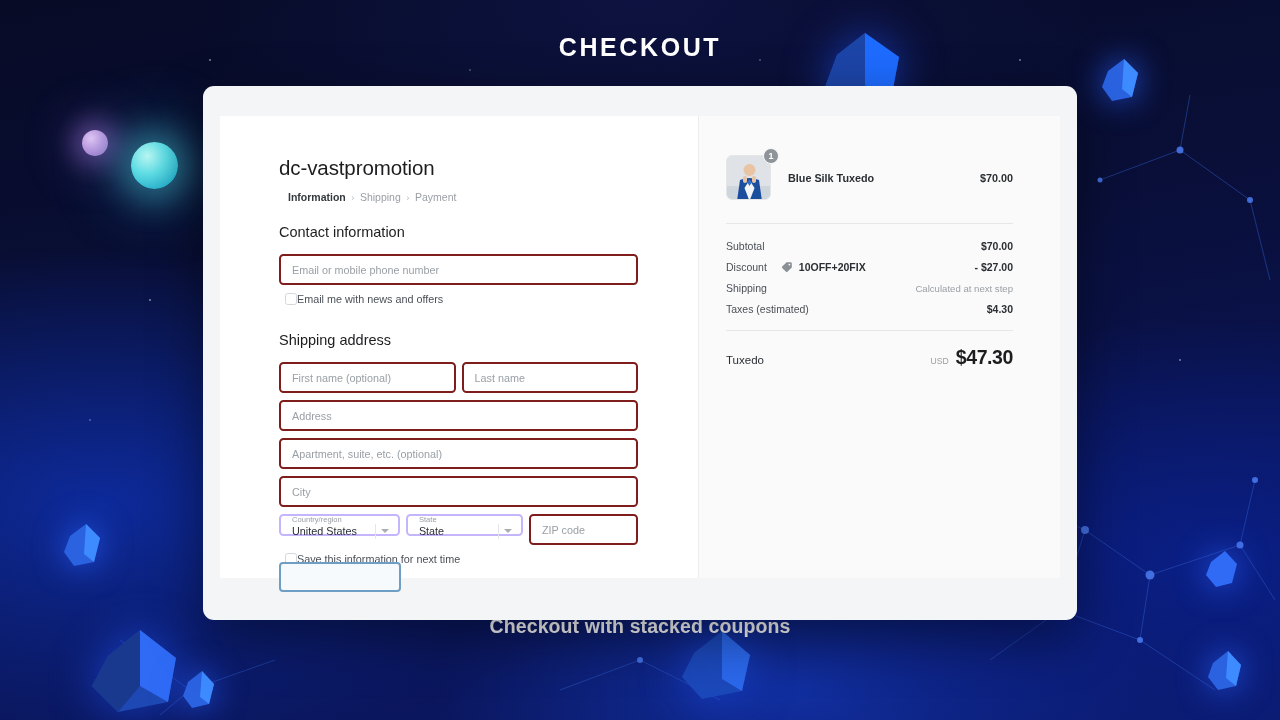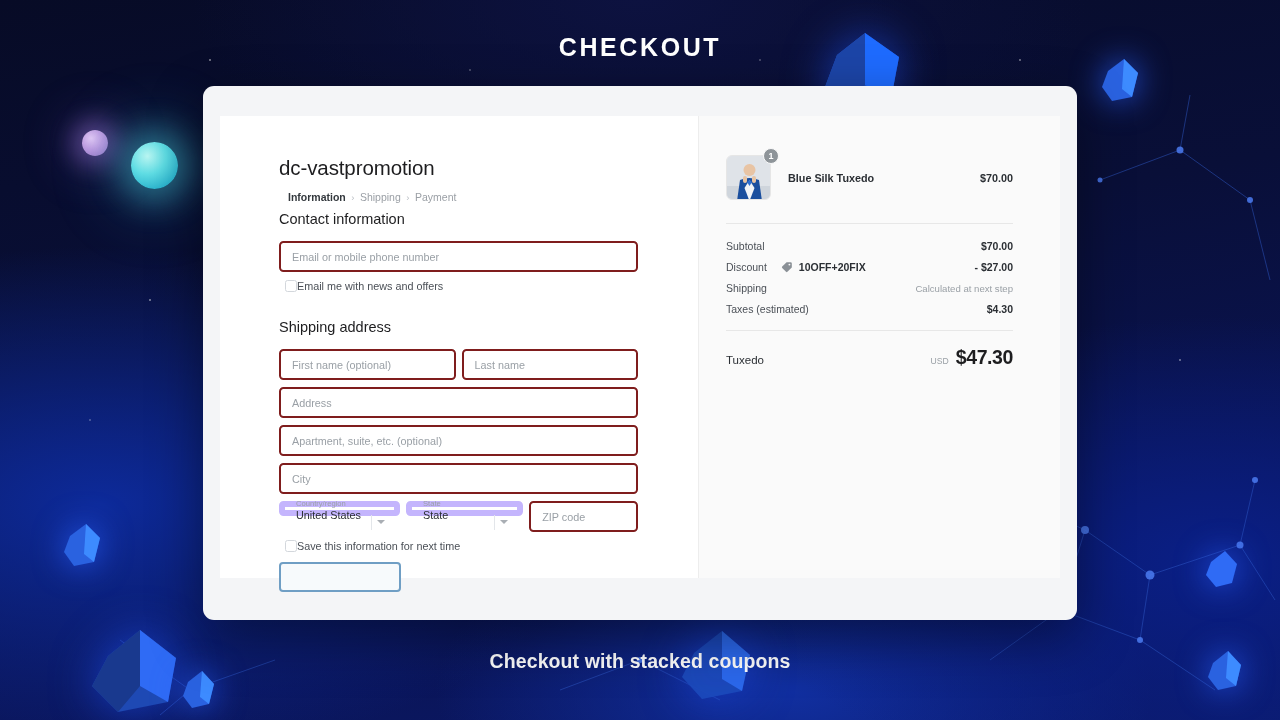--- a/index.html
+++ b/index.html
@@ -39,21 +39,21 @@
   .glow-blue  { filter: drop-shadow(0 0 16px rgba(40,95,255,0.85)); }
   .glow-blue2 { filter: drop-shadow(0 0 22px rgba(30,80,240,0.65)); }
 
   
   .headline {
     position: absolute; top: 33px; left: 0; width: 1280px;
     text-align: center; color: #ffffff;
     font-size: 25px; font-weight: bold; letter-spacing: 2.6px;
   }
   .caption {
-    position: absolute; top: 650px; left: 0; width: 1280px;
+    position: absolute; top: 615px; left: 0; width: 1280px;
     text-align: center; color: #ffffff;
     font-size: 19.5px; font-weight: bold; letter-spacing: 0.1px;
   }
 
   
   .card {
     position: absolute; left: 203px; top: 86px;
     width: 874px; height: 534px;
     background: #f4f5f7; border-radius: 11px;
     box-shadow: 0 18px 54px rgba(0,0,0,0.42);
@@ -67,21 +67,21 @@
   }
   .summary-pane {
     width: 362px; height: 462px; background: #fafafa;
     border-left: 1px solid #ededed;
     padding: 39px 47px 0 27px;
   }
 
   
   .shop-title { font-size: 20.5px; color: #1d1d1f; letter-spacing: -0.1px; margin-bottom: 11px; }
 
-  .breadcrumb { display: flex; align-items: center; font-size: 10.5px; margin-bottom: 8px; padding-left: 9px; }
+  .breadcrumb { display: flex; align-items: center; font-size: 10.5px; margin-bottom: 21px; padding-left: 9px; }
   .crumb-active { color: #33383d; font-weight: bold; }
   .crumb { color: #9a9fa5; }
   .crumb-sep { color: #b6bbc1; margin: 0 5.5px; font-size: 9.5px; }
 
   .section-title { font-size: 14.5px; color: #1d1d1f; margin-bottom: 14px; }
 
   .field {
     width: 100%; height: 31px; border: 2px solid #7f1d1d; border-radius: 4.5px;
     background: #fff; font-size: 10.8px; color: #9aa0a6;
     padding: 0 11px; font-family: inherit; display: flex; align-items: center;
@@ -89,21 +89,21 @@
   .row { display: flex; gap: 6px; margin-bottom: 7px; }
   .mb7 { margin-bottom: 7px; }
 
   .check-row { display: flex; align-items: center; margin: 8px 0 0 6px; }
   .checkbox {
     width: 12px; height: 12px; border: 1px solid #d3d7dc; border-radius: 2.5px; background: #fff; flex: none;
   }
   .check-label { font-size: 10.8px; color: #4b5057; }
 
   .select {
-    height: 15px; border: 6px solid #c4b5fd; border-radius: 4.5px; background: #fff;
+    height: 22px; border: 2px solid #c4b5fd; border-radius: 4.5px; background: #fff;
     padding: 3px 0 0 11px; position: relative; display: flex; flex-direction: column; justify-content: center;
   }
   .sel-label { font-size: 7.6px; color: #9aa0a6; line-height: 10px; }
   .sel-value { font-size: 10.8px; color: #2b2f34; line-height: 13px; }
   .sel-div { position: absolute; right: 22px; top: 8px; width: 1px; height: 15px; background: #e3e6ea; }
   .chev {
     position: absolute; right: 9px; top: 13px;
     width: 0; height: 0; border-left: 4px solid transparent; border-right: 4px solid transparent;
     border-top: 4px solid #a9aeb4;
   }

